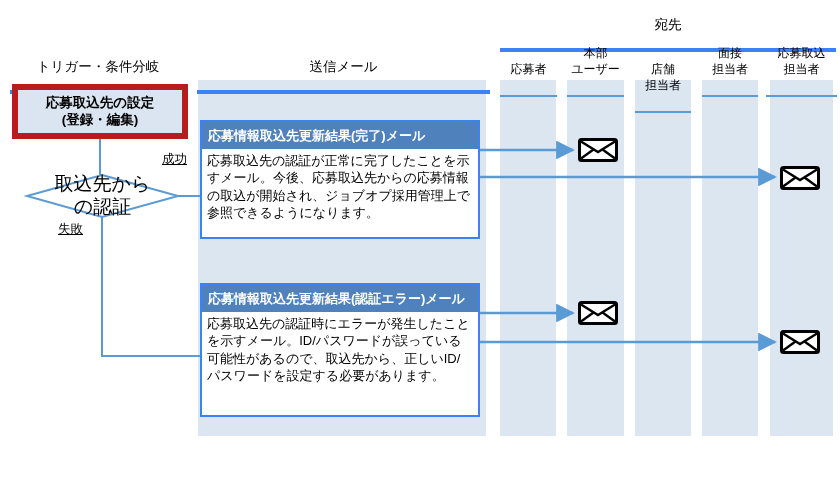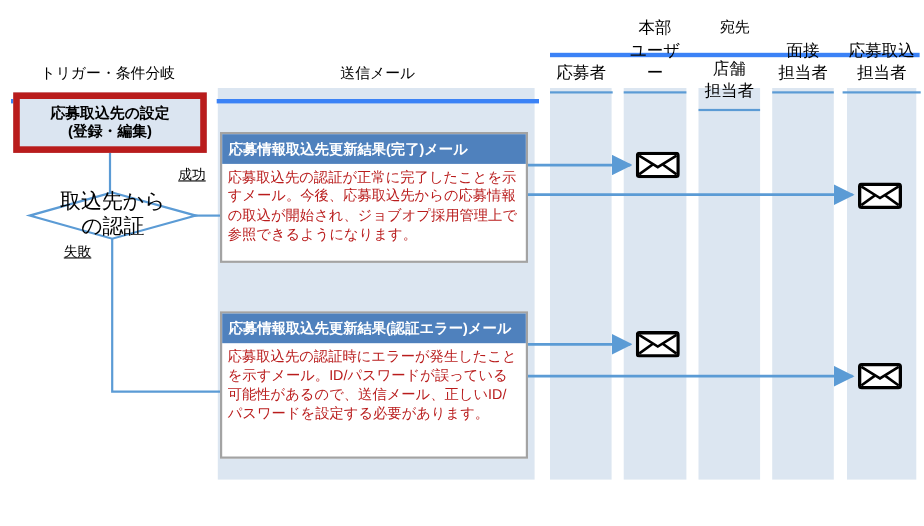--- a/index.html
+++ b/index.html
@@ -18,23 +18,23 @@
     font-size:13.5px;
     border-bottom:4px solid #3b82f6;
     padding-bottom:14px;
     white-space:nowrap;
     z-index:3;
   }
   .col-head{
     position:absolute;
     display:flex;align-items:flex-end;justify-content:center;
     text-align:center;
-    font-size:15px;line-height:1.35;
+    font-size:12px;line-height:1.35;
     border-bottom:2px solid #5b9bd5;
-    padding-bottom:6px;
+    padding-bottom:18px;
     white-space:pre-line;
     z-index:3;
   }
   
   .band{
     position:absolute;top:80px;height:356px;
     background:#dce6f1;
     z-index:1;
   }
   
@@ -63,38 +63,38 @@
   .edge-label{
     position:absolute;
     font-size:12.5px;
     text-decoration:underline;
     z-index:5;
   }
   
   .mail-card{
     position:absolute;
     left:200px;width:280px;
-    border:2px solid #a3a3a3;
+    border:2px solid #3b82f6;
     box-sizing:border-box;
     background:#ffffff;
     z-index:4;
   }
   .mail-title{
     background:#4f81bd;
     color:#ffffff;
     font-weight:bold;
     font-size:13px;
     padding:5px 6px 4px 6px;
     white-space:nowrap;
     overflow:hidden;
   }
   .mail-body{
     font-size:13px;line-height:1.33;
     padding:3px 5px;
-    color:#b91c1c;
+    color:#000000;
   }
   .overlay-svg{position:absolute;left:0;top:0;z-index:2;pointer-events:none;}
   .envelope{position:absolute;width:40px;height:24px;z-index:6;}
 </style>
 </head>
 <body>
 
 <div class="stage">
 
   <div class="band" style="left:198px;width:288px;"></div>
@@ -149,21 +149,21 @@
   <div class="edge-label" style="left:162px;top:151px;">成功</div>
   <div class="edge-label" style="left:58px;top:221px;">失敗</div>
 
   <div class="mail-card" style="top:120px;height:119px;">
     <div class="mail-title">応募情報取込先更新結果(完了)メール</div>
     <div class="mail-body">応募取込先の認証が正常に完了したことを示すメール。今後、応募取込先からの応募情報の取込が開始され、ジョブオプ採用管理上で参照できるようになります。</div>
   </div>
 
   <div class="mail-card" style="top:283px;height:134px;">
     <div class="mail-title">応募情報取込先更新結果(認証エラー)メール</div>
-    <div class="mail-body">応募取込先の認証時にエラーが発生したことを示すメール。ID/パスワードが誤っている可能性があるので、送信メール、正しいID/パスワードを設定する必要があります。</div>
+    <div class="mail-body">応募取込先の認証時にエラーが発生したことを示すメール。ID/パスワードが誤っている可能性があるので、取込先から、正しいID/パスワードを設定する必要があります。</div>
   </div>
 
   <svg class="envelope" style="left:578px;top:138px;" viewBox="0 0 40 24">
     <rect x="1.5" y="1.5" width="37" height="21" rx="2" fill="#ffffff" stroke="#000000" stroke-width="3"></rect>
     <polyline points="3,3.5 20,14 37,3.5" fill="none" stroke="#000000" stroke-width="2.4"></polyline>
     <line x1="3" y1="20.5" x2="15.5" y2="11.5" stroke="#000000" stroke-width="2.4"></line>
     <line x1="37" y1="20.5" x2="24.5" y2="11.5" stroke="#000000" stroke-width="2.4"></line>
   </svg>
   <svg class="envelope" style="left:780px;top:166px;" viewBox="0 0 40 24">
     <rect x="1.5" y="1.5" width="37" height="21" rx="2" fill="#ffffff" stroke="#000000" stroke-width="3"></rect>

